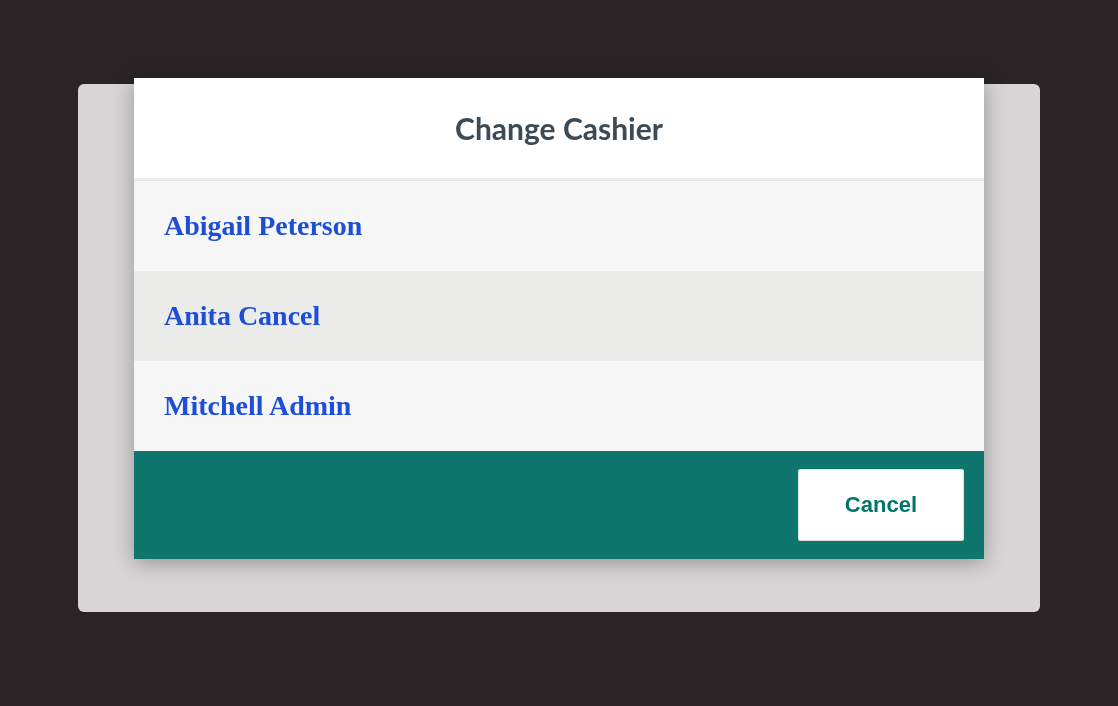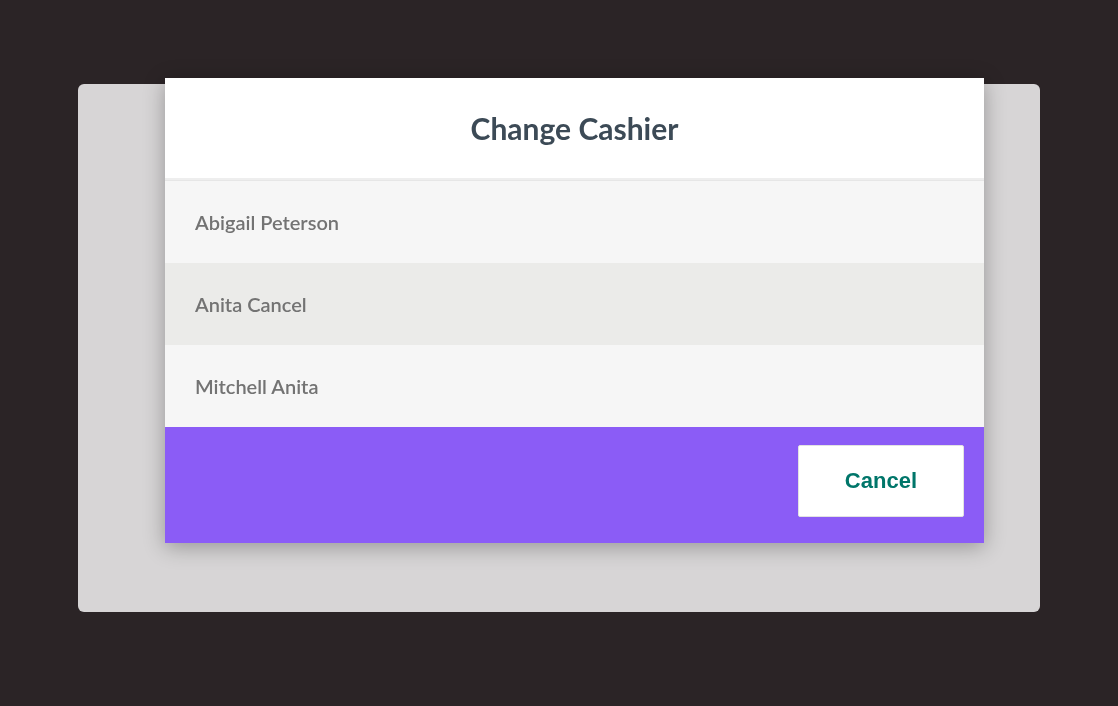--- a/index.html
+++ b/index.html
@@ -26,54 +26,54 @@
     }
     .modal {
       position: absolute;
       top: 78px;
       left: 134px;
       right: 134px;
       background: #ffffff;
       box-shadow: 0 4px 20px rgba(0,0,0,0.3);
       display: flex;
       flex-direction: column;
-      margin-left: 31px;
     }
     .modal-header {
       padding: 32px 30px 32px 30px;
       text-align: center;
       border-bottom: 2px solid #eeeeee;
     }
     .modal-title {
       font-size: 30px;
       font-weight: 700;
       color: #3c4a56;
     }
     .cashier-list {
       list-style: none;
       border-top: 1px solid #e6e6e6;
     }
     .cashier-item {
       padding: 29px 30px;
-      font-size: 20px;
+      font-size: 28px;
       font-weight: 600;
-      color: #737373;
+      color: #1d4ed8;
       cursor: pointer;
+      font-family: Liberation Serif, serif;
     }
     .cashier-item:nth-child(odd) {
       background: #f6f6f6;
     }
     .cashier-item:nth-child(even) {
       background: #ebebe9;
     }
     .modal-footer {
       display: flex;
       justify-content: flex-end;
-      padding: 18px 20px 26px 20px;
-      background: #8b5cf6;
+      padding: 18px 20px 18px 20px;
+      background: #0f766e;
       align-items: flex-end;
     }
     .cancel-button {
       border: 1px solid #e2e2e2;
       background: #ffffff;
       color: #00766a;
       font-size: 22px;
       font-weight: 700;
       padding: 22px 46px;
       cursor: pointer;
@@ -85,18 +85,18 @@
 
 <div class="backdrop-panel"></div>
 
 <div class="modal">
   <div class="modal-header">
     <div class="modal-title">Change Cashier</div>
   </div>
   <ul class="cashier-list">
     <li class="cashier-item">Abigail Peterson</li>
     <li class="cashier-item">Anita Cancel</li>
-    <li class="cashier-item">Mitchell Anita</li>
+    <li class="cashier-item">Mitchell Admin</li>
   </ul>
   <div class="modal-footer">
     <button class="cancel-button">Cancel</button>
   </div>
 </div>
 
 </body></html>

